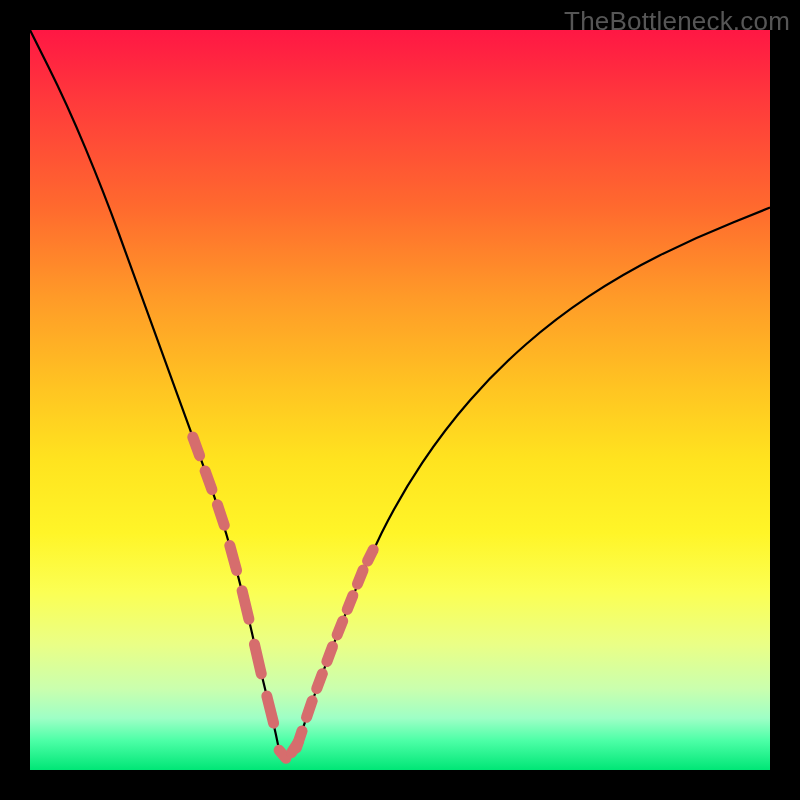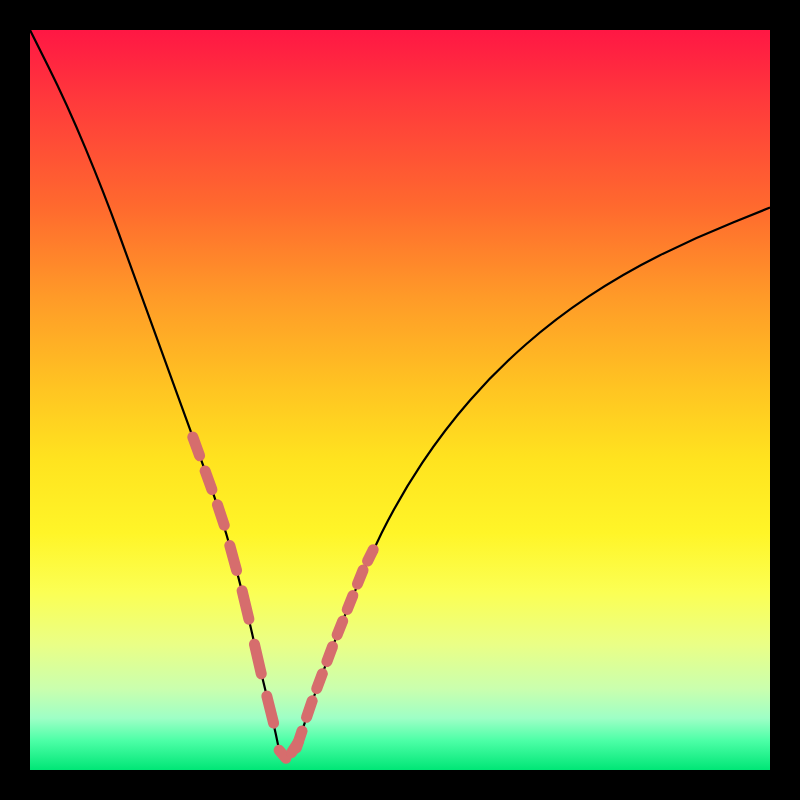--- a/index.html
+++ b/index.html
@@ -50,20 +50,21 @@
     width: 740px;
     height: 740px;
     overflow: visible;
   }
 </style>
 </head>
 <body>
 
 <div class="stage">
 
+  <div class="watermark">TheBottleneck.com</div>
 
   <div class="plot">
     <svg class="curve" viewBox="0 0 740 740">
       <g>
         <path id="curve-path" d="M 0 0 Q 0 0 18.5 37 Q 37 74 55.5 118.39999999999998 Q 74 162.79999999999995 88.80000000000001 203.49999999999997 Q 103.60000000000001 244.2 118.4 284.9 Q 133.2 325.59999999999997 148 366.29999999999995 Q 162.8 407 177.60000000000002 447.7 Q 192.4 488.4 203.5 529.0999999999999 Q 214.6 569.8 222 603.0999999999999 Q 229.4 636.4 236.8 666 Q 244.20000000000002 695.6 247.90000000000003 714.1 Q 251.60000000000002 732.6 259 725.2 Q 266.4 717.8 273.79999999999995 695.5999999999999 Q 281.2 673.4 292.29999999999995 643.8 Q 303.4 614.2 318.2 577.2 Q 333 540.2 351.5 503.20000000000005 Q 370 466.2 392.20000000000005 432.9 Q 414.40000000000003 399.59999999999997 440.3 370 Q 466.2 340.4 495.79999999999995 314.5 Q 525.4 288.6 558.7 266.4 Q 592 244.2 629 225.70000000000002 Q 666 207.20000000000005 703 192.40000000000003 T 740 177.60000000000002" fill="none" stroke="#000" stroke-width="2.2"></path>
       </g>
       <g id="markers-left" stroke="#d66d6d" stroke-width="11" stroke-linecap="round">
           <line x1="162.8" y1="407" x2="169.58333333333334" y2="425.6541666666667"></line>
           <line x1="175.13333333333335" y1="440.9166666666667" x2="181.91666666666666" y2="459.5708333333333"></line>
           <line x1="187.46666666666664" y1="474.8333333333333" x2="194.25" y2="495.1833333333333"></line>

